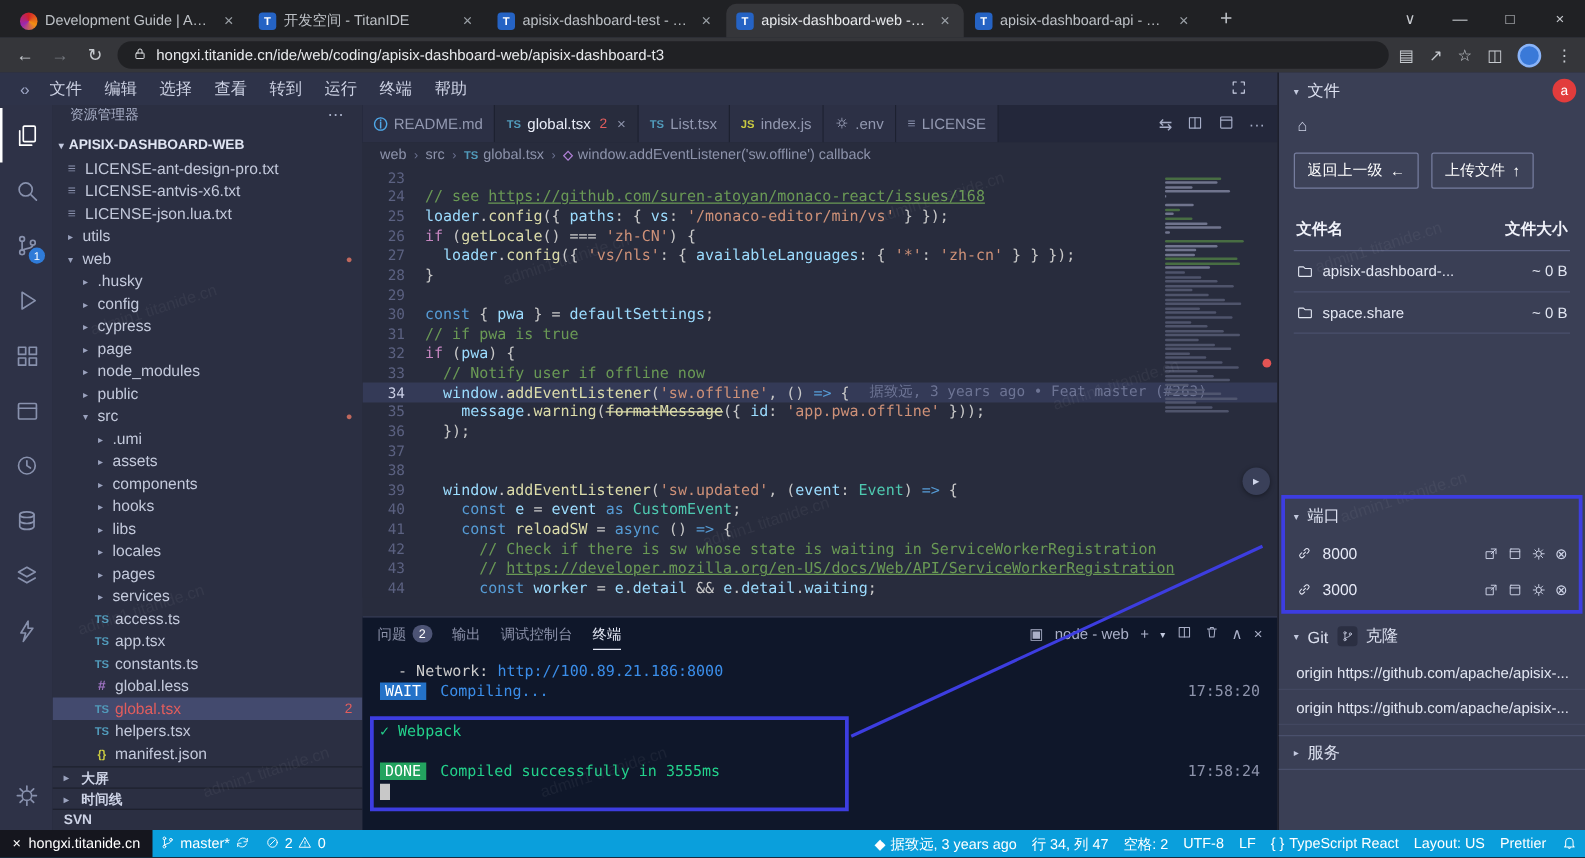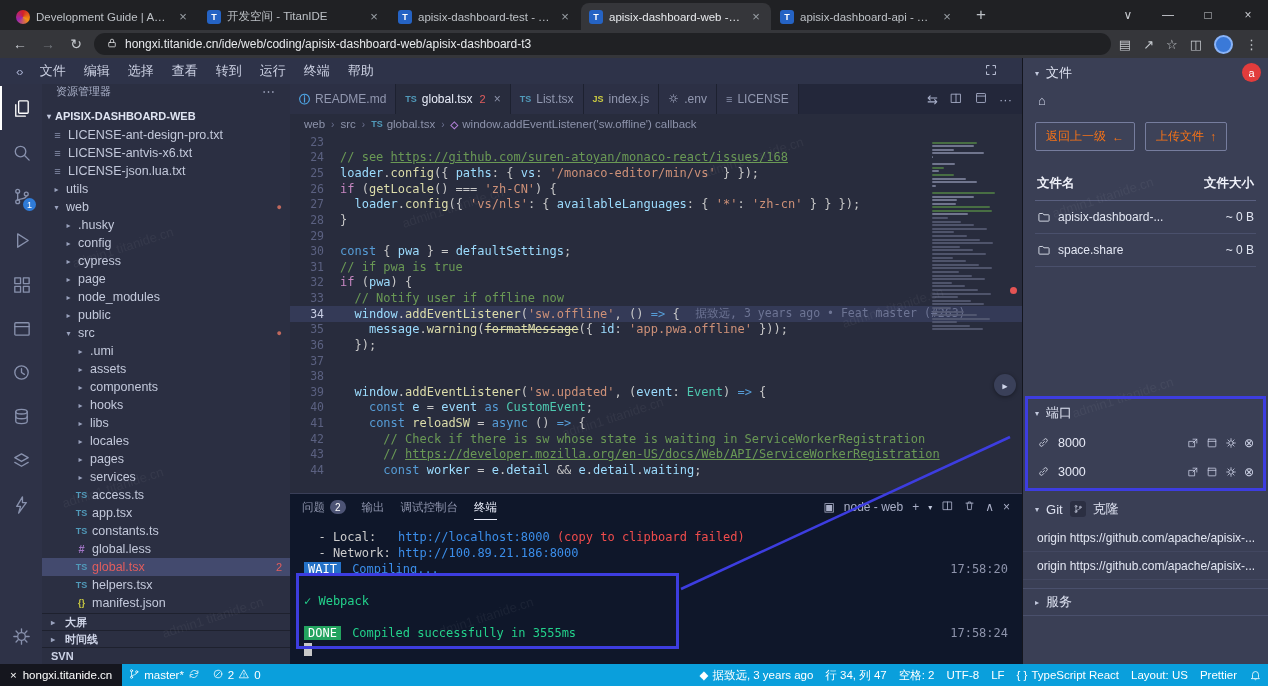--- a/index.html
+++ b/index.html
@@ -91,21 +91,21 @@
   .bdone{background:#23a35f;color:#fff;padding:0 4px;margin-right:4px}
   .ttime{position:absolute;right:0;top:0;color:#8d93ab}
   .cursor{width:8px;height:13px;background:#c8c8c8;display:inline-block;vertical-align:middle}
   
   .rpanel{position:absolute;top:58px;left:1022px;width:246px;bottom:22px;background:#3a3f55;color:#dde1f0;border-left:1px solid #14161f;font-size:13px}
   .rp-head{height:30px;display:flex;align-items:center;gap:7px;padding:0 12px}
   .chev{font-size:8px;color:#c3c9de}
   .user-badge{position:absolute;top:5px;right:7px;width:19px;height:19px;border-radius:50%;background:#e23c3c;color:#fff;font-size:11px;display:flex;align-items:center;justify-content:center;z-index:5}
   .rp-home{height:24px;display:flex;align-items:center;padding:0 15px;color:#cdd2e6;font-size:13px}
   .rp-btns{display:flex;gap:10px;padding:10px 12px 6px}
-  .rp-btn{border:1px solid #767d9e;border-radius:2px;padding:5px 10px;font-size:12px;display:flex;gap:6px;align-items:center;color:#f97316;background:rgba(255,255,255,.02)}
+  .rp-btn{border:1px solid #767d9e;border-radius:2px;padding:5px 10px;font-size:12px;display:flex;gap:6px;align-items:center;color:#ffffff;background:rgba(255,255,255,.02)}
   .rp-table{margin:10px 12px 0}
   .rp-th{display:flex;justify-content:space-between;font-size:12.5px;font-weight:bold;padding:8px 2px;border-bottom:1px solid #5a6080;color:#f0f2fa}
   .rp-tr{display:flex;justify-content:space-between;align-items:center;padding:9px 2px;border-bottom:1px solid #4a506c;font-size:12px;color:#e2e6f2}
   .rp-tr .fcell{display:flex;align-items:center;gap:7px;color:#e2e6f2}
   .rp-ports{position:absolute;top:340px;left:0;right:0}
   .rp-sec{height:30px;display:flex;align-items:center;gap:7px;padding:0 12px}
   .port-row{height:29px;display:flex;align-items:center;gap:8px;padding:0 14px;color:#e6e9f6;font-size:12.5px}
   .port-icons{margin-left:auto;display:flex;align-items:center;gap:7px;color:#cfd4e8;font-size:12px}
   .rp-git{position:absolute;top:436px;left:0;right:0}
   .git-badge{width:16px;height:16px;border-radius:3px;background:#2b2f42;display:flex;align-items:center;justify-content:center;color:#cfd4e8}
@@ -657,21 +657,20 @@
               <path d="M11 5v13"></path>
             </svg></span>
           <span><svg class="ic" width="13" height="13" viewBox="0 0 22 22" fill="none" stroke="currentColor" stroke-width="1.4" stroke-linecap="round" stroke-linejoin="round">
               <path d="M5 7h12M9 7V5h4v2M7 7l1 11h6l1-11"></path>
             </svg></span>
           <span>∧</span>
           <span>×</span>
         </div>
       </div>
     <div class="term-body" id="termbody">
-        <div class="tline"><span class="tp">  - Local:   </span><span class="turl">http://localhost:8000 </span><span class="tred">(copy to clipboard failed)</span></div>
         <div class="tline"><span class="tp">  - Network: </span><span class="turl">http://100.89.21.186:8000</span></div>
         <div class="tline"><span class="bwait">WAIT</span><span class="tblue"> Compiling...</span><span class="ttime">17:58:20</span></div>
         <div class="tline"></div>
         <div class="tline"><span class="tgreen">✓ Webpack</span></div>
         <div class="tline"></div>
         <div class="tline"><span class="bdone">DONE</span><span class="tgreen"> Compiled successfully in 3555ms</span><span class="ttime">17:58:24</span></div>
         <div class="tline"><span class="cursor"></span></div>
       </div>
   </div>
 

